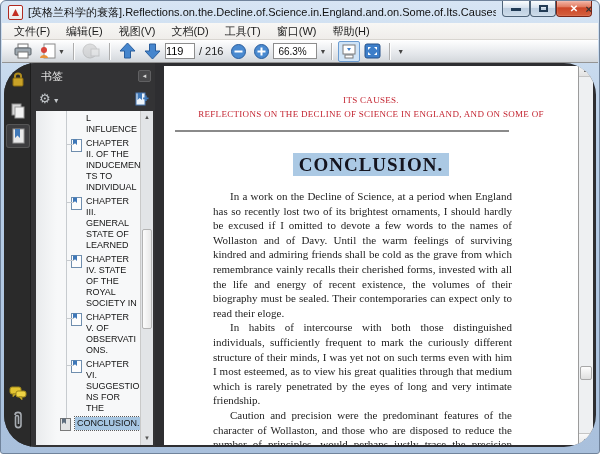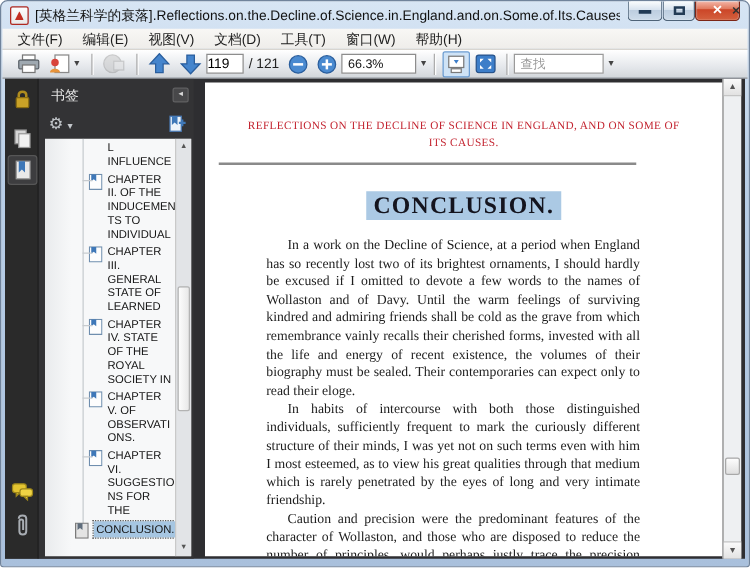--- a/index.html
+++ b/index.html
@@ -35,29 +35,29 @@
   
   .toolbar { position:absolute; left:1px; right:1px; top:39px; height:23px;
     background:linear-gradient(#ffffff,#e3e6ea 65%,#d3d7db);
     border-bottom:1px solid #949494; display:flex; align-items:center; padding-left:8px; }
   .tbtn { height:20px; display:flex; align-items:center; padding:0 2px; margin:0 1px; border-radius:2px; }
   .tsep { width:1px; height:17px; background:#adadad; margin:0 5px; box-shadow:1px 0 0 #fdfdfd; }
   .caret { font-size:7px; color:#444; margin-left:2px; }
   .page-input { width:30px; height:16px; border:1px solid #8d8d8d; background:#fff;
     font-size:11px; font-family:"Liberation Sans",sans-serif; }
   .page-total { font-size:11px; color:#222; margin:0 4px 0 4px; }
-  .zoom-box { width:60px; height:16px; border:1px solid #8d8d8d; background:#fff;
+  .zoom-box { width:44px; height:16px; border:1px solid #8d8d8d; background:#fff;
     font-size:10px; line-height:15px; padding-left:4px; color:#111; }
   .tbtn.active { background:#cfe3f6; border:1px solid #6b9cd1; height:21px; }
   .find-input { width:72px; height:16px; border:1px solid #9a9a9a; background:#fff;
     font-size:10px; padding-left:4px; font-family:"Liberation Sans",sans-serif; }
   .find-input::placeholder { color:#999; }
   .disabled { opacity:.45; filter:grayscale(1); }
   
-  .main { position:absolute; left:3px; right:3px; top:62px; bottom:6px; background:#2e2e31; overflow:hidden; }
+  .main { position:absolute; left:3px; right:3px; top:62px; bottom:6px; background:#2e2e31; overflow:hidden;border-radius:32px; }
   
   .iconstrip { position:absolute; left:0; top:0; bottom:0; width:27px; background:#2a2a2a; border-right:1px solid #1c1c1c; }
   .strip-tab { position:absolute; left:2px; width:24px; height:24px; display:flex; align-items:center; justify-content:center; border-radius:3px; }
   .strip-tab.active { background:#3d3d3f; box-shadow:inset 0 0 0 1px #565656; }
   
   .sidebar { position:absolute; left:27px; top:0; bottom:0; width:124px; background:#333335; }
   .sidebar-header { position:absolute; left:0; right:0; top:0; height:26px; display:flex; align-items:center; }
   .sidebar-title { font-size:11px; color:#e6e6e6; margin-left:10px; }
   .collapse-btn { position:absolute; right:4px; top:7px; width:13px; height:12px; background:#48484a;
     border:1px solid #606062; color:#d8d8d8; font-size:6px; text-align:center; line-height:10px; border-radius:2px; }
@@ -158,21 +158,21 @@
       <svg width="19" height="18">
         <path d="M9.5 1 L17 9 L12.5 9 L12.5 16 L6.5 16 L6.5 9 L2 9 Z" fill="#4585cd" stroke="#2a5e9d"></path>
       </svg>
     </div>
     <div class="tbtn">
       <svg width="19" height="18">
         <path d="M9.5 17 L2 9 L6.5 9 L6.5 2 L12.5 2 L12.5 9 L17 9 Z" fill="#4585cd" stroke="#2a5e9d"></path>
       </svg>
     </div>
     <input class="page-input" value="119" style="">
-    <span class="page-total">/ 121</span>
+    <span class="page-total">/ 216</span>
     <div class="tbtn">
       <svg width="17" height="17">
         <circle cx="8.5" cy="8.5" r="7" fill="#4a8ad0" stroke="#2a5e9d"></circle>
         <rect x="4.5" y="7.5" width="8" height="2" fill="#fff"></rect>
       </svg>
     </div>
     <div class="tbtn">
       <svg width="17" height="17">
         <circle cx="8.5" cy="8.5" r="7" fill="#4a8ad0" stroke="#2a5e9d"></circle>
         <rect x="4.5" y="7.5" width="8" height="2" fill="#fff"></rect>
@@ -192,21 +192,20 @@
     <div class="tbtn">
       <svg width="17" height="16">
         <rect x="1" y="1" width="15" height="14" rx="2" fill="#3d7ec9" stroke="#27538b"></rect>
         <path d="M4 4 L7 4 L4 7 Z" fill="#fff"></path>
           <path d="M13 4 L13 7 L10 4 Z" fill="#fff"></path>
         <path d="M4 12 L4 9 L7 12 Z" fill="#fff"></path>
           <path d="M13 12 L10 12 L13 9 Z" fill="#fff"></path>
       </svg>
     </div>
     <div class="tsep"></div>
-    <input class="find-input" placeholder="查找" style="">
     <span class="caret">▼</span>
   </div>
 
   <div class="main">
 
     <div class="iconstrip">
       <div class="strip-tab" style="top:4px;">
         <svg width="16" height="16">
           <path d="M5 8 L5 5 C5 1.5 11 1.5 11 5 L11 8" fill="none" stroke="#b08d1e" stroke-width="2"></path>
           <rect x="3" y="7" width="10" height="8" rx="1" fill="#c9a227" stroke="#8a6d12"></rect>
@@ -332,22 +331,22 @@
         <div class="bm-scroll">
           <div class="arr up">▲</div>
           <div class="bm-thumb"></div>
           <div class="arr dn">▼</div>
         </div>
       </div>
     </div>
 
     <div class="page">
       <div class="doc-header">
+        <div>ITS CAUSES.</div>
         <div>REFLECTIONS ON THE DECLINE OF SCIENCE IN ENGLAND, AND ON SOME OF</div>
-        <div>ITS CAUSES.</div>
       </div>
       <div class="header-rule"></div>
       <div class="doc-heading">
         <span>CONCLUSION.</span>
       </div>
       <div class="doc-body">
         <p>In a work on the Decline of Science, at a period when England has so recently lost two of its brightest ornaments, I should hardly be excused if I omitted to devote a few words to the names of Wollaston and of Davy. Until the warm feelings of surviving kindred and admiring friends shall be cold as the grave from which remembrance vainly recalls their cherished forms, invested with all the life and energy of recent existence, the volumes of their biography must be sealed.   Their contemporaries can expect only to read their eloge.</p>
         <p>In habits of intercourse with both those distinguished individuals, sufficiently frequent to mark the curiously different structure of their minds, I was yet not on such terms even with him I most esteemed, as to view his great qualities through that medium which is rarely penetrated by the eyes of long and very intimate friendship.</p>
         <p>Caution and precision were the predominant features of the character of Wollaston, and those who are disposed to reduce the number of principles, would perhaps justly trace the precision which adorned his philosophical, to the extreme caution which pervaded his moral character. It may indeed be questioned whether the latter quality will not in all persons of great abilities produce the former.</p>
       </div>

